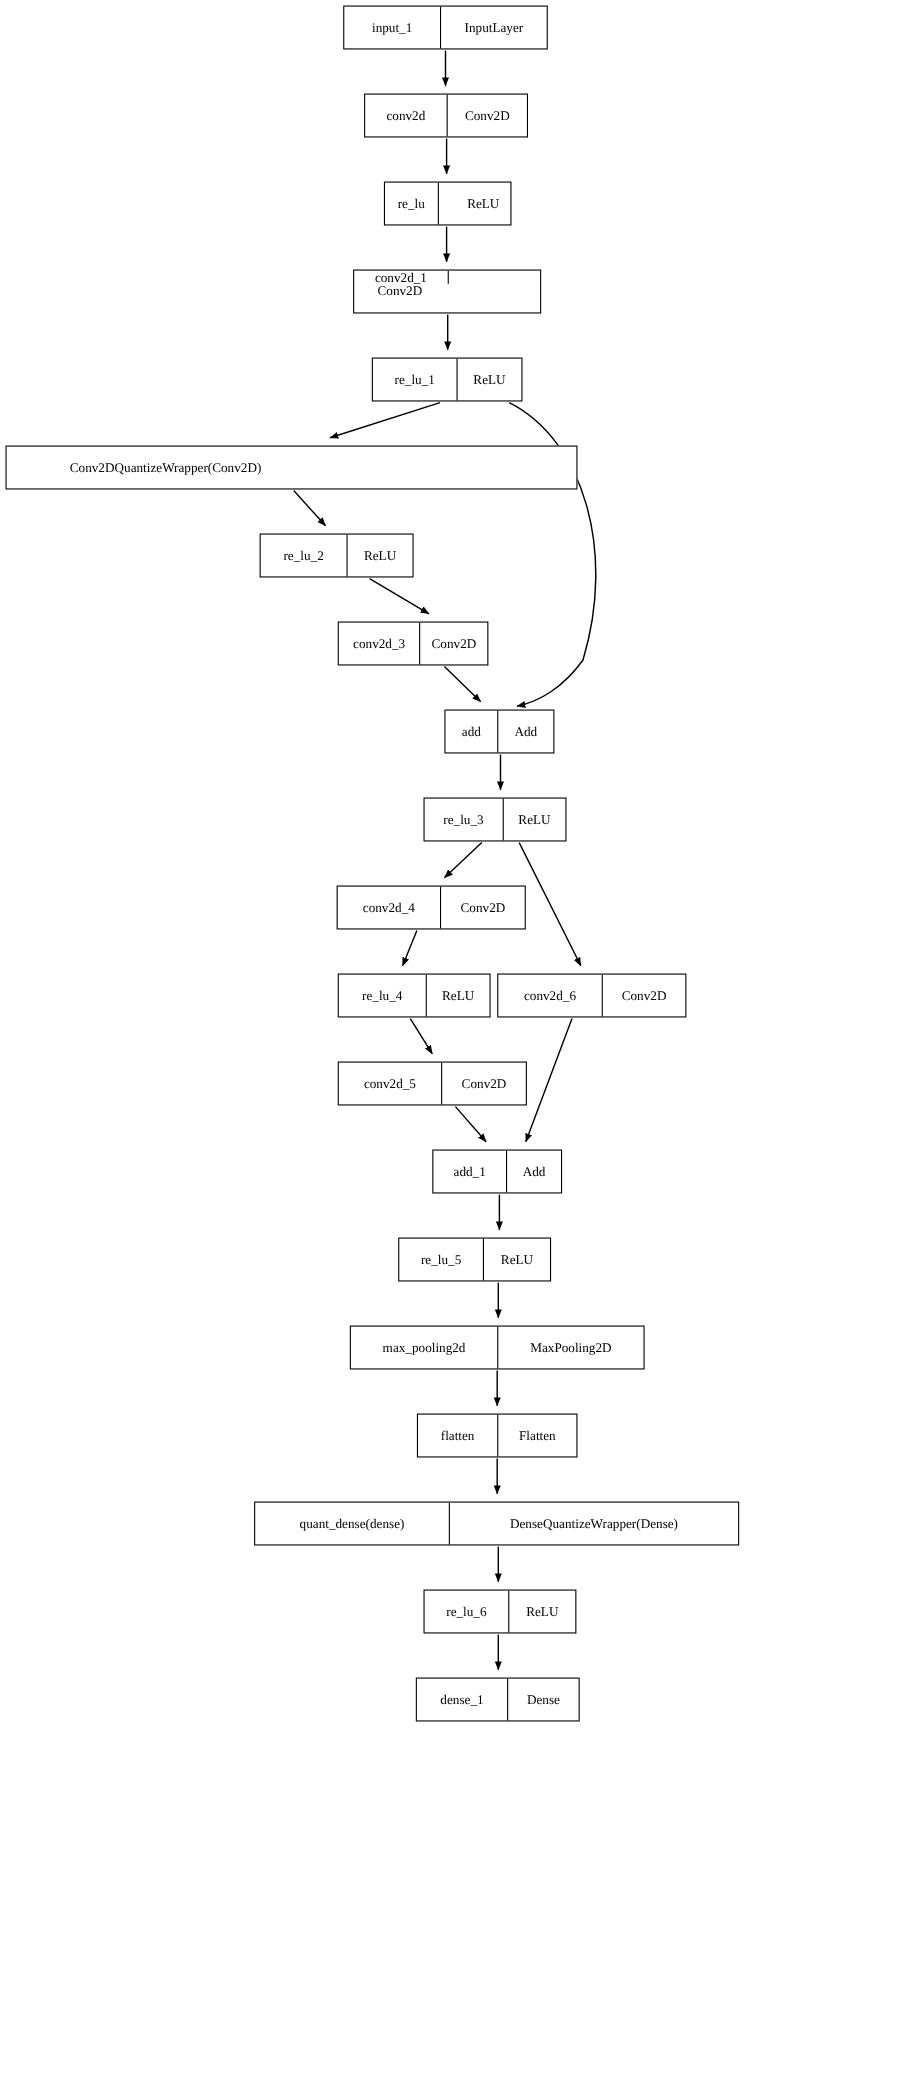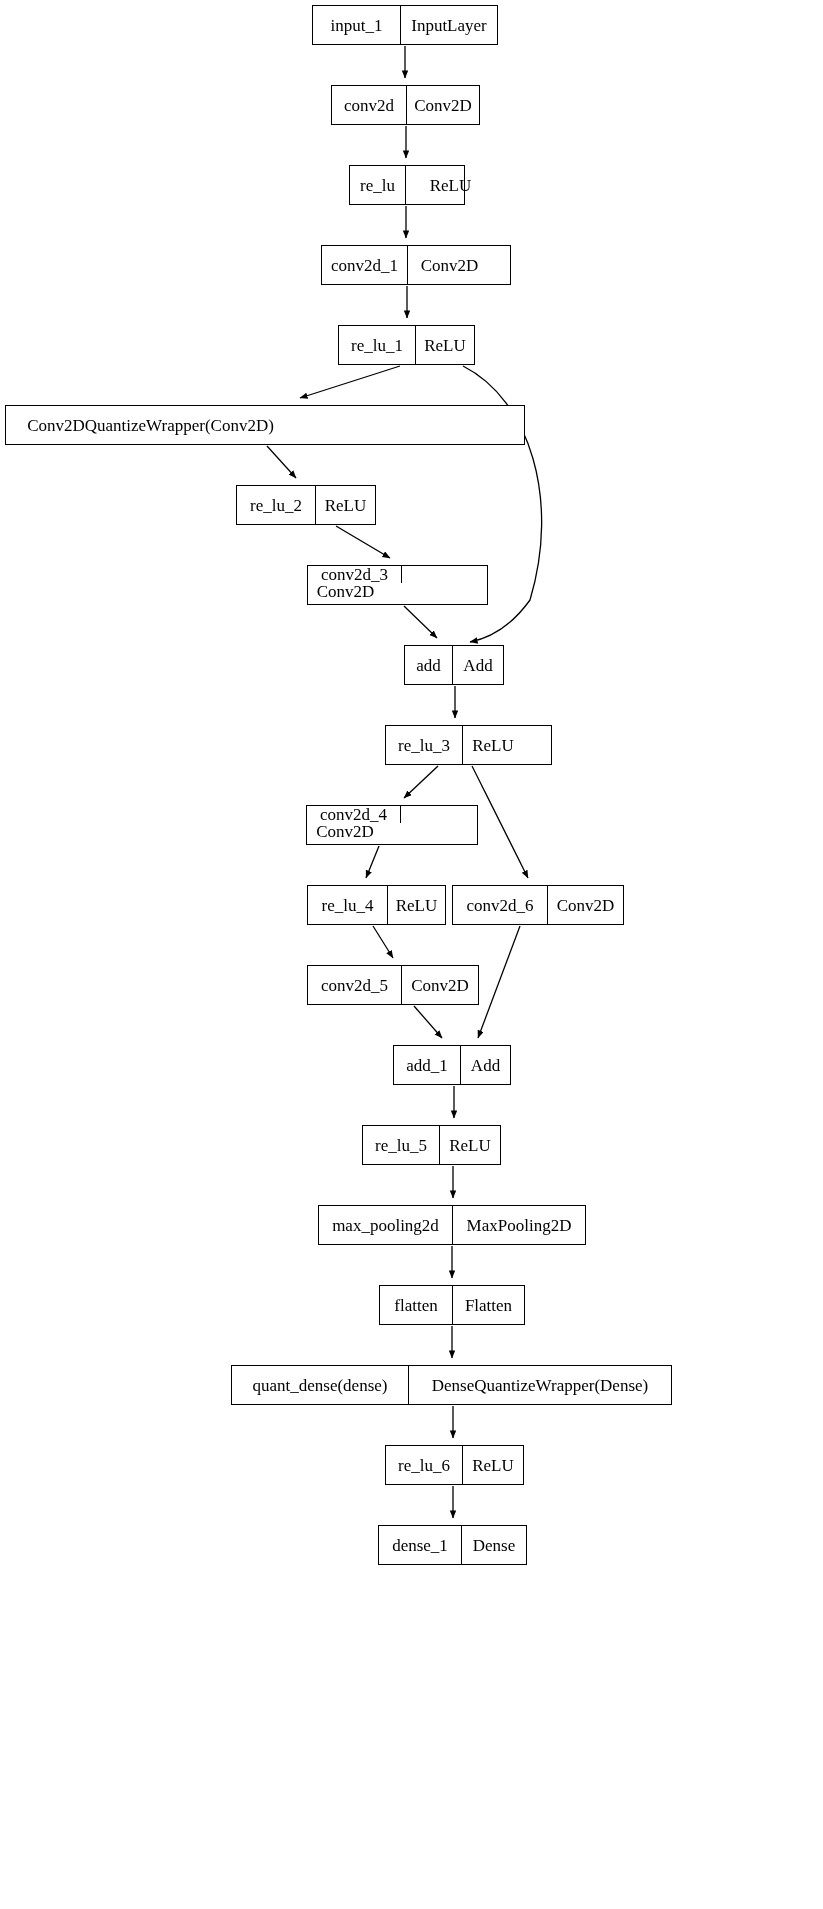--- a/index.html
+++ b/index.html
@@ -30,21 +30,21 @@
     border: 1px solid #000000;
     background: #ffffff;
     height: 40px;
     white-space: nowrap;
   }
   .node .cell {
     display: flex;
     align-items: center;
     justify-content: center;
     box-sizing: border-box;
-    font-size: 17px;
+    font-size: 12px;
     color: #000000;
     line-height: 1;
     padding: 0 10px;
   }
   .node .cell.left {
     border-right: 1px solid #000000;
   }
 </style>
 </head>
 <body>
@@ -89,48 +89,48 @@
         <div class="cell right" style="width: 96px;">InputLayer</div>
       </div>
       <div class="node" style="left: 331px; top: 85px; width: 149px;">
         <div class="cell left" style="width: 75px;">conv2d</div>
         <div class="cell right" style="width: 72px;">Conv2D</div>
       </div>
       <div class="node" style="left: 349px; top: 165px; width: 116px; gap: 16px;">
         <div class="cell left" style="width: 57px;">re_lu</div>
         <div class="cell right" style="width: 57px;">ReLU</div>
       </div>
-      <div class="node" style="left: 321px; top: 245px; width: 190px;">
+      <div class="node" style="left: 321px; top: 245px; width: 171px; flex-direction: column;">
         <div class="cell left" style="width: 86px;">conv2d_1</div>
         <div class="cell right" style="width: 83px;">Conv2D</div>
       </div>
       <div class="node" style="left: 338px; top: 325px; width: 137px;">
         <div class="cell left" style="width: 77px;">re_lu_1</div>
         <div class="cell right" style="width: 58px;">ReLU</div>
       </div>
       <div class="node" style="left: 5px; top: 405px; width: 520px;">
         <div class="cell right" style="width: 289px;">Conv2DQuantizeWrapper(Conv2D)</div>
       </div>
       <div class="node" style="left: 236px; top: 485px; width: 140px;">
         <div class="cell left" style="width: 79px;">re_lu_2</div>
         <div class="cell right" style="width: 59px;">ReLU</div>
       </div>
-      <div class="node" style="left: 307px; top: 565px; width: 181px; flex-direction: column;">
+      <div class="node" style="left: 307px; top: 565px; width: 137px;">
         <div class="cell left" style="width: 94px;">conv2d_3</div>
         <div class="cell right" style="width: 75px;">Conv2D</div>
       </div>
       <div class="node" style="left: 404px; top: 645px; width: 100px;">
         <div class="cell left" style="width: 48px;">add</div>
         <div class="cell right" style="width: 50px;">Add</div>
       </div>
-      <div class="node" style="left: 385px; top: 725px; width: 167px;">
+      <div class="node" style="left: 385px; top: 725px; width: 130px;">
         <div class="cell left" style="width: 77px;">re_lu_3</div>
         <div class="cell right" style="width: 60px;">ReLU</div>
       </div>
-      <div class="node" style="left: 306px; top: 805px; width: 172px; flex-direction: column;">
+      <div class="node" style="left: 306px; top: 805px; width: 172px;">
         <div class="cell left" style="width: 94px;">conv2d_4</div>
         <div class="cell right" style="width: 76px;">Conv2D</div>
       </div>
       <div class="node" style="left: 307px; top: 885px; width: 139px; text-align: center;">
         <div class="cell left" style="width: 80px;">re_lu_4</div>
         <div class="cell right" style="width: 57px;">ReLU</div>
       </div>
       <div class="node" style="left: 452px; top: 885px; width: 172px;">
         <div class="cell left" style="width: 95px;">conv2d_6</div>
         <div class="cell right" style="width: 75px;">Conv2D</div>

